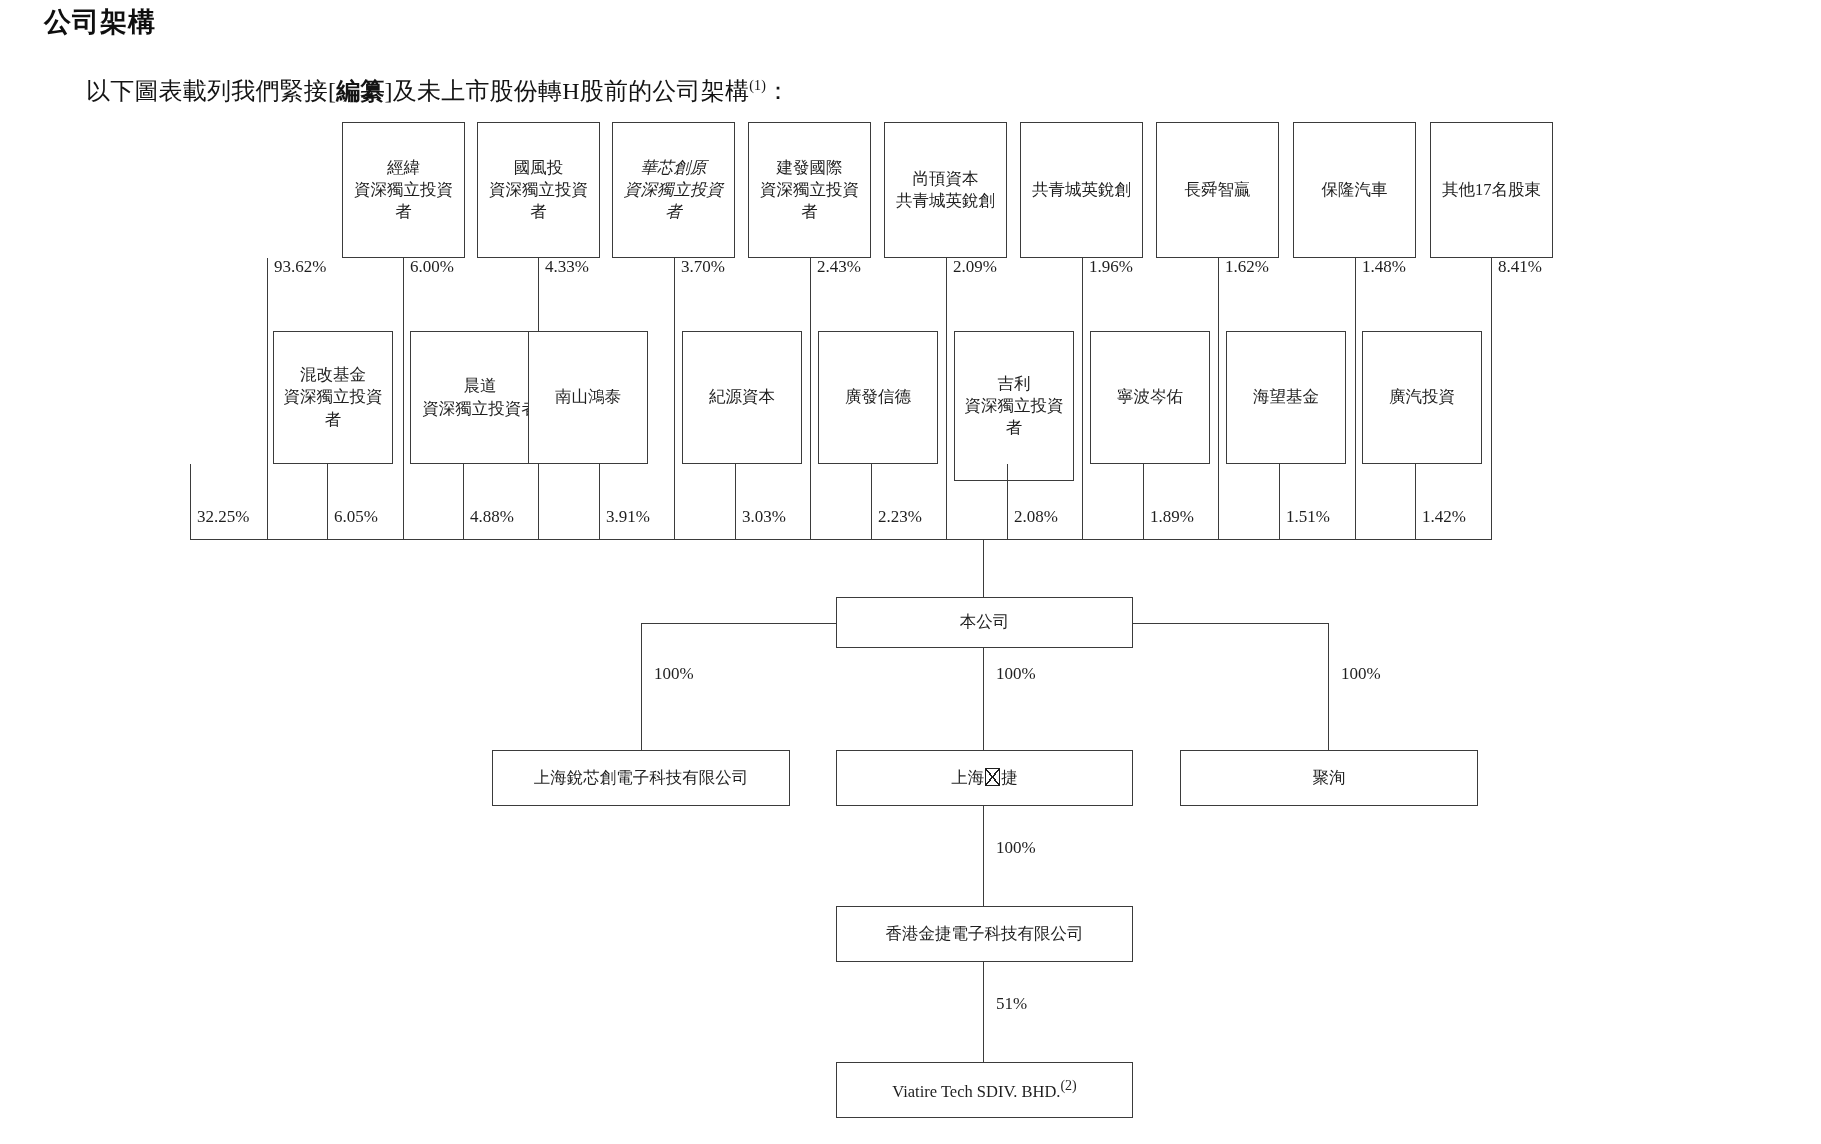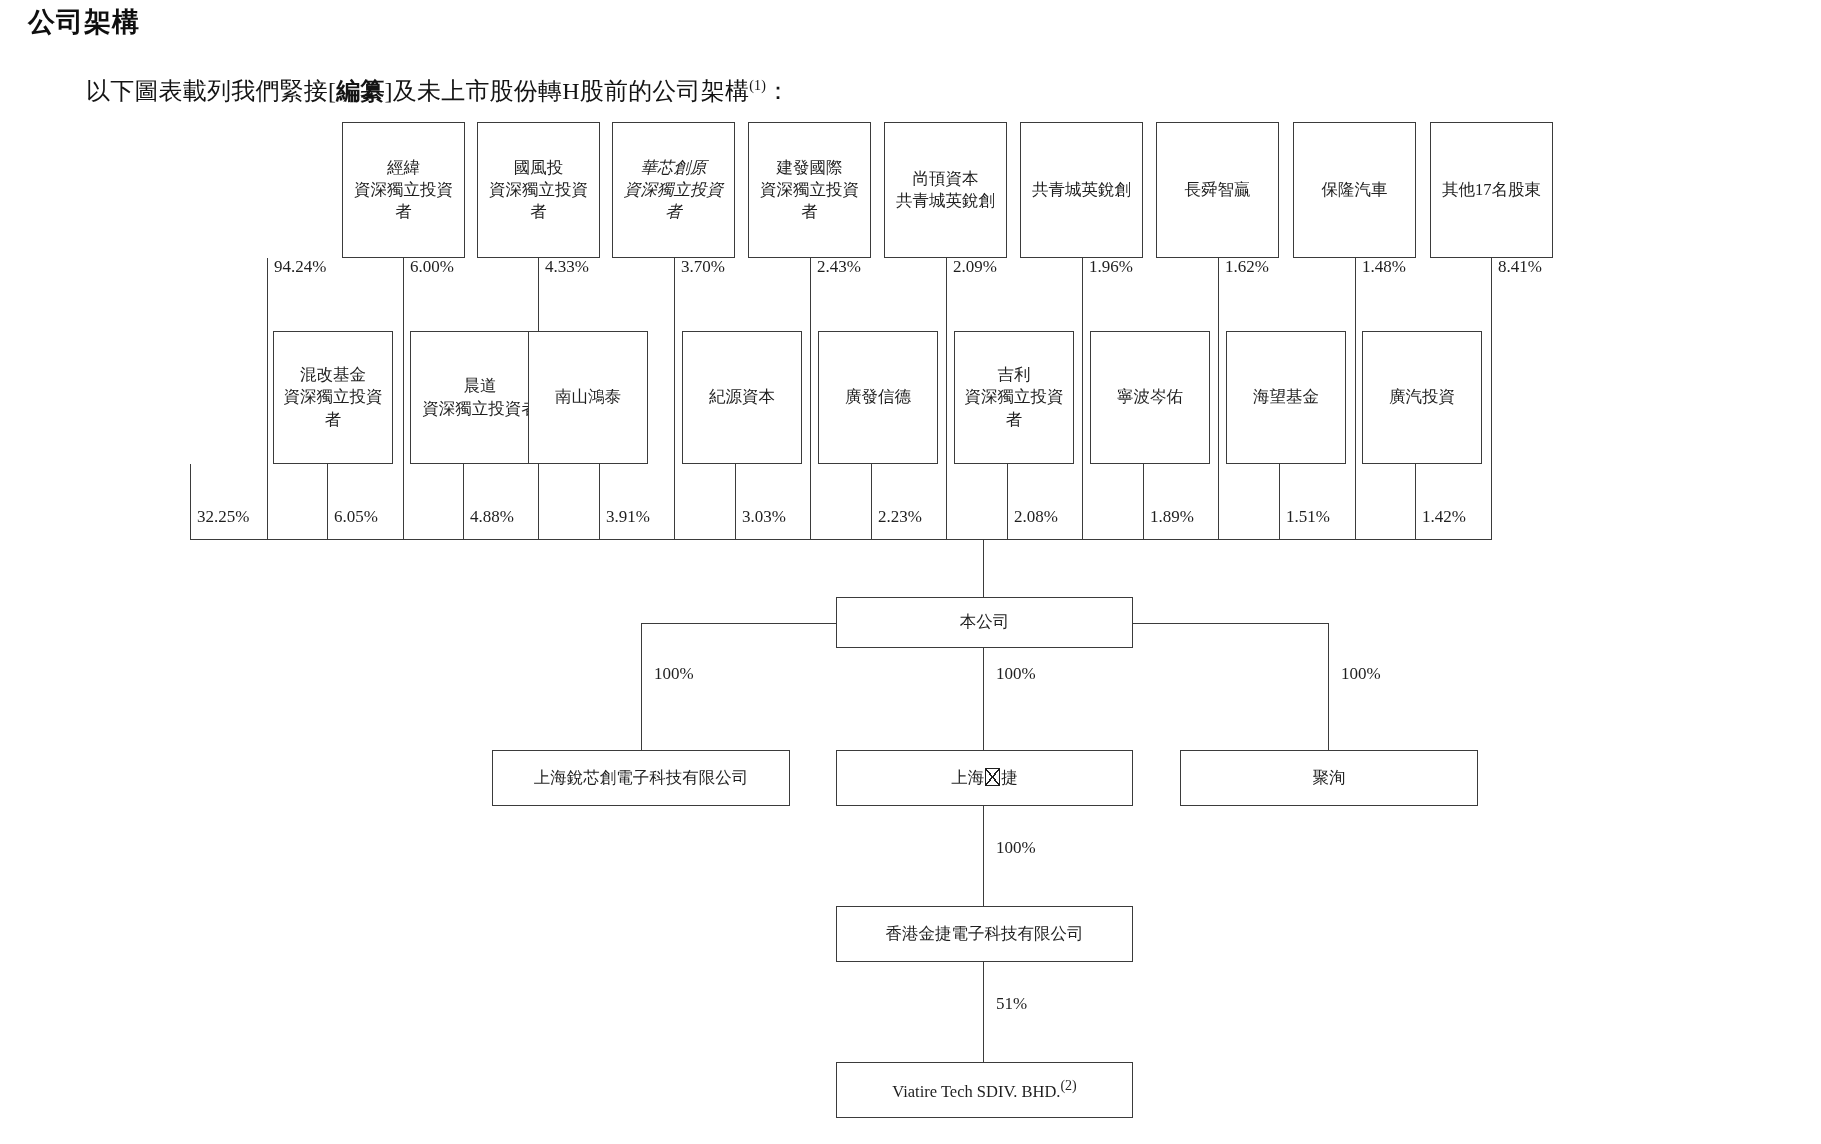--- a/index.html
+++ b/index.html
@@ -7,21 +7,21 @@
   body{
     width:1821px;height:1144px;position:relative;overflow:hidden;
     font-family:"Liberation Serif","DejaVu Serif",serif;
     color:#1a1a1a;
     -webkit-font-smoothing:antialiased;
   }
   .page{position:absolute;left:0;top:0;width:1821px;height:1144px;}
 
   
   .page-title{
-    position:absolute;left:0px;top:4px;
+    position:absolute;left:16px;top:4px;
     font-family:"Liberation Sans","DejaVu Sans",sans-serif;
     font-weight:bold;font-size:27px;letter-spacing:1px;color:#0f0f0f;
     white-space:nowrap;
     padding-left:28px;
   }
   .intro{
     position:absolute;left:86px;top:75px;
     font-size:24px;letter-spacing:.2px;white-space:nowrap;color:#141414;
   }
   .intro b{font-weight:bold;}
@@ -117,21 +117,21 @@
   <div class="vline" style="left:403px;top:258px;height:281px;"></div>
   <div class="vline" style="left:538px;top:258px;height:281px;"></div>
   <div class="vline" style="left:674px;top:258px;height:281px;"></div>
   <div class="vline" style="left:810px;top:258px;height:281px;"></div>
   <div class="vline" style="left:946px;top:258px;height:281px;"></div>
   <div class="vline" style="left:1082px;top:258px;height:281px;"></div>
   <div class="vline" style="left:1218px;top:258px;height:281px;"></div>
   <div class="vline" style="left:1355px;top:258px;height:281px;"></div>
   <div class="vline" style="left:1491px;top:258px;height:281px;"></div>
 
-  <div class="pct" style="left:274px;top:257px;">94.24%</div>
+  <div class="pct" style="left:274px;top:257px;">93.62%</div>
   <div class="pct" style="left:410px;top:257px;">6.00%</div>
   <div class="pct" style="left:545px;top:257px;">4.33%</div>
   <div class="pct" style="left:681px;top:257px;">3.70%</div>
   <div class="pct" style="left:817px;top:257px;">2.43%</div>
   <div class="pct" style="left:953px;top:257px;">2.09%</div>
   <div class="pct" style="left:1089px;top:257px;">1.96%</div>
   <div class="pct" style="left:1225px;top:257px;">1.62%</div>
   <div class="pct" style="left:1362px;top:257px;">1.48%</div>
   <div class="pct" style="left:1498px;top:257px;">8.41%</div>
 
@@ -151,21 +151,21 @@
     </div>
 
   <div class="node" style="left:682px;top:331px;width:120px;height:133px;">
     <span class="txt">紀源資本</span>
     </div>
 
   <div class="node" style="left:818px;top:331px;width:120px;height:133px;">
     <span class="txt">廣發信德</span>
     </div>
 
-  <div class="node" style="left:954px;top:331px;width:120px;height:133px;">
+  <div class="node" style="left:954px;top:331px;width:120px;height:150px;">
     <span class="txt">吉利
 資深獨立投資者</span>
     </div>
 
   <div class="node" style="left:1090px;top:331px;width:120px;height:133px;">
     <span class="txt">寧波岑佑</span>
     </div>
 
   <div class="node" style="left:1226px;top:331px;width:120px;height:133px;">
     <span class="txt">海望基金</span>

